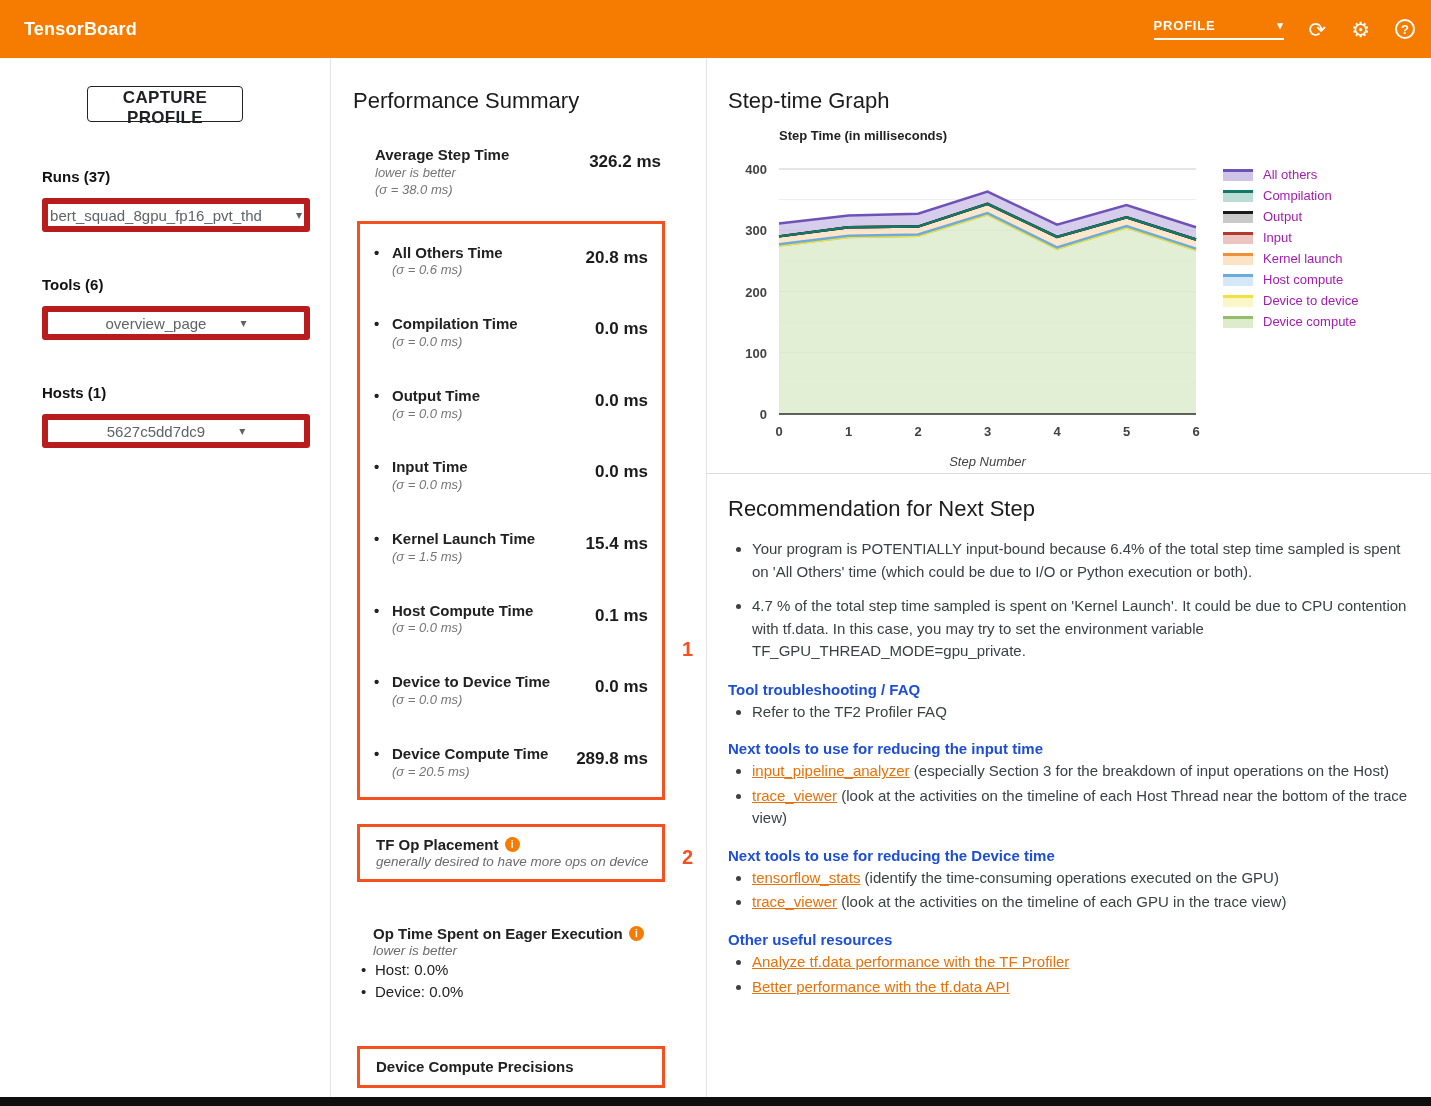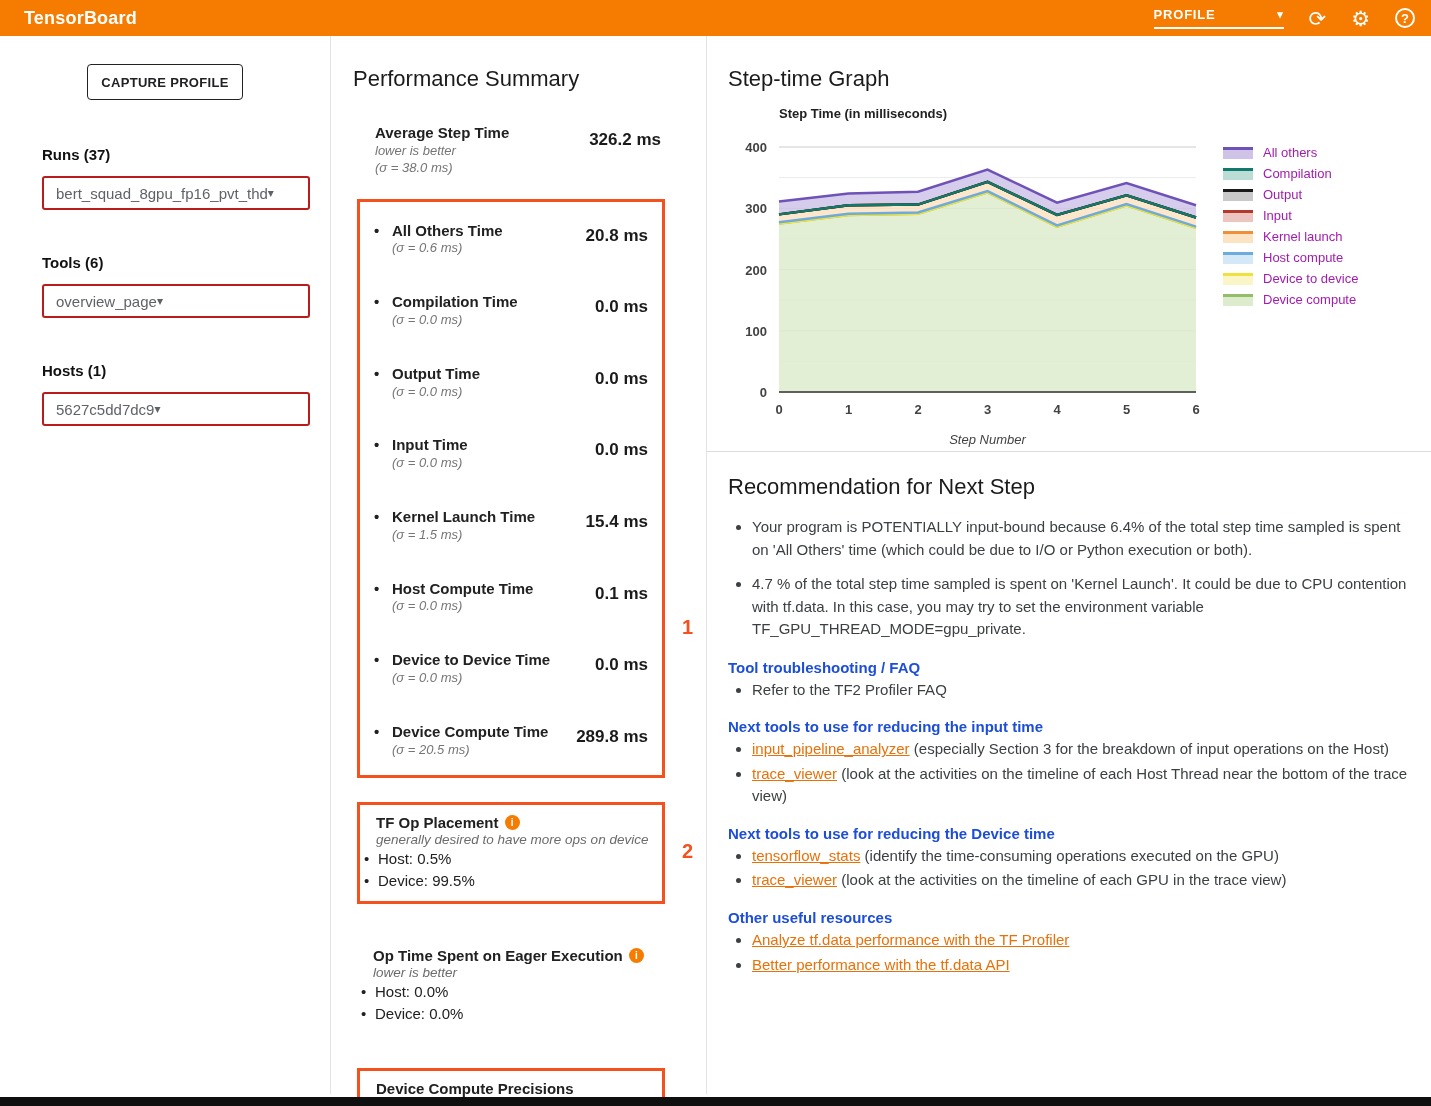--- a/index.html
+++ b/index.html
@@ -3,21 +3,21 @@
 <meta charset="utf-8">
 <style>
   * { box-sizing: border-box; }
   html,body { margin:0; padding:0; }
   body {
     width:1431px; height:1106px; overflow:hidden; background:#fff;
     font-family:"Liberation Sans", sans-serif; color:#202124;
   }
   
   header {
-    height:36px; background:#f57c00; display:flex; align-items:center;
+    height:58px; background:#f57c00; display:flex; align-items:center;
     justify-content:space-between; padding:0 16px 0 24px;gap:48px;
   }
   .app-title { color:#fff; font-size:18px; font-weight:700; letter-spacing:.2px; }
   .header-right { display:flex; align-items:center; gap:25px; }
   .dash-select {
     display:flex; align-items:center; justify-content:space-between; width:130px;
     border-bottom:2px solid #fff; padding-bottom:5px; color:#fff; font-size:13px;
     font-weight:700; letter-spacing:.8px; cursor:pointer;
   }
   .dash-caret { font-size:11px; }
@@ -29,29 +29,29 @@
   }
   
   .main { display:flex; height:1058px; }
   .sidebar { width:331px; flex:0 0 331px; border-right:1px solid #e3e3e3; }
   .middle { width:376px; flex:0 0 376px; border-right:1px solid #e3e3e3; padding-left:22px; }
   .right { flex:1; }
   
   .capture-btn {
     display:block; margin:28px auto 0; width:156px; height:36px; background:#fff;
     border:1px solid #222; border-radius:4px; font-family:"Liberation Sans",sans-serif;
-    font-size:13px; font-weight:700; letter-spacing:.3px; color:#202124; cursor:pointer;
+    font-size:17px; font-weight:700; letter-spacing:.3px; color:#202124; cursor:pointer;
   }
   .field { padding:0 20px;margin-left:22px; }
   .f-runs { margin-top:46px; } .f-tools { margin-top:44px; } .f-hosts { margin-top:44px; }
   .field-label { font-size:15px; font-weight:700; color:#111; }
   .select {
-    margin-top:13px; height:34px; border:2px solid #b91c1c; border-radius:3px;
-    display:flex; align-items:center; justify-content:flex-start; padding:0 12px;
-    color:#5f6368; font-size:15px; cursor:pointer; background:#fff;
+    margin-top:13px; height:34px; border:6px solid #b91c1c; border-radius:3px;
+    display:flex; align-items:center; justify-content:center; padding:0 12px;
+    color:#5f6368; font-size:15px; cursor:pointer; background:#fff;gap:34px;
   }
   .select-caret { color:#5f6368; font-size:12px; }
   
   h1.section-title { font-size:22px; font-weight:400; color:#1b1b1b; margin:0; }
   .middle h1 { padding-top:30px; }
   .avg-row { margin:32px 0 0 22px; width:286px; display:flex; justify-content:space-between; }
   .m-name { font-size:15px; font-weight:700; color:#212121; line-height:1.25; }
   .m-sigma, .m-note { font-size:13px; font-style:italic; color:#757575; line-height:1.3; }
   .m-val { font-size:17px; font-weight:700; color:#1b1b1b; margin-top:6px; white-space:nowrap;margin-left:40px; }
   .box-wrap { position:relative; width:308px; margin-left:4px; }
@@ -226,24 +226,20 @@
       <div class="annot a1">1</div>
     </div>
 
     <div class="box-wrap box2wrap">
       <div class="redbox stat-pad">
         <div class="stat-title">
           <span>TF Op Placement</span>
           <span class="info-icon">i</span>
         </div>
         <div class="stat-note">generally desired to have more ops on device</div>
-        <ul class="stat-list">
-            <li>Host: 0.5%</li>
-            <li>Device: 99.5%</li>
-          </ul>
       </div>
       <div class="annot a2">2</div>
     </div>
 
     <div class="eager stat-pad">
       <div class="stat-title">
         <span>Op Time Spent on Eager Execution</span>
         <span class="info-icon">i</span>
       </div>
       <div class="stat-note">lower is better</div>

